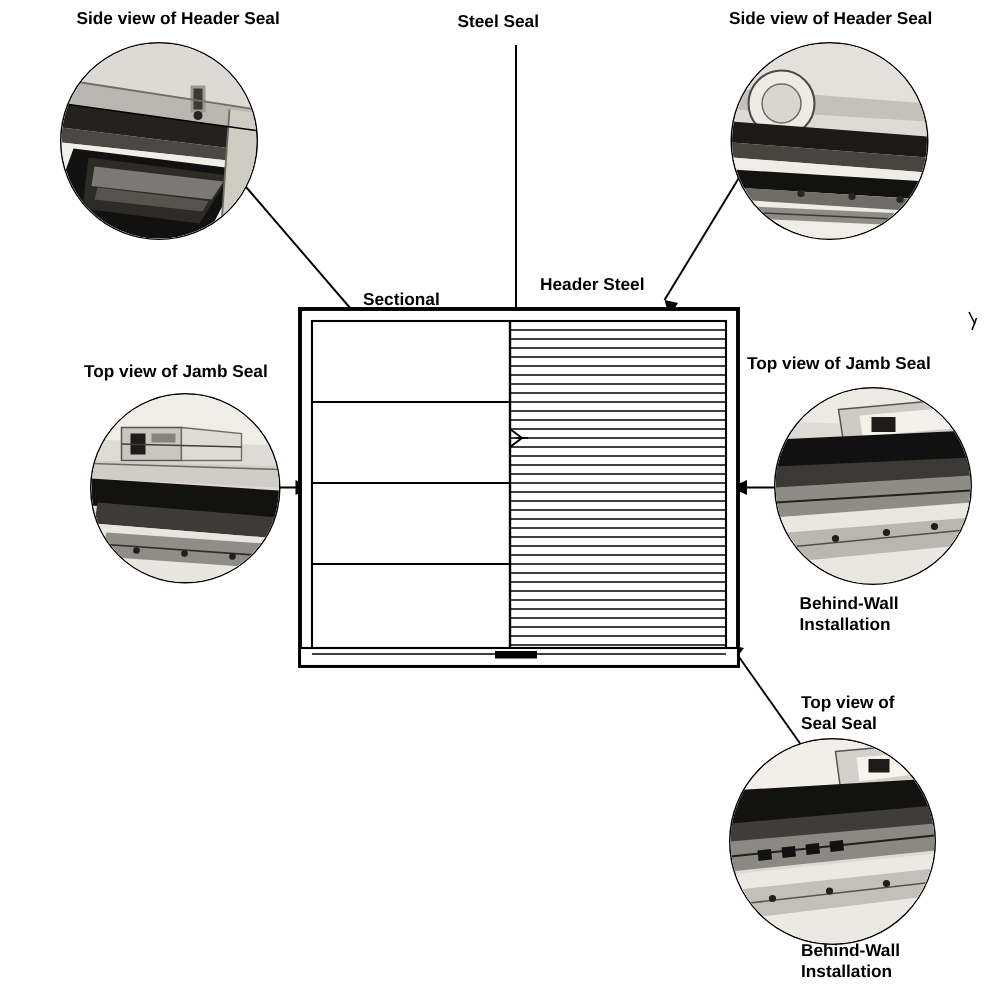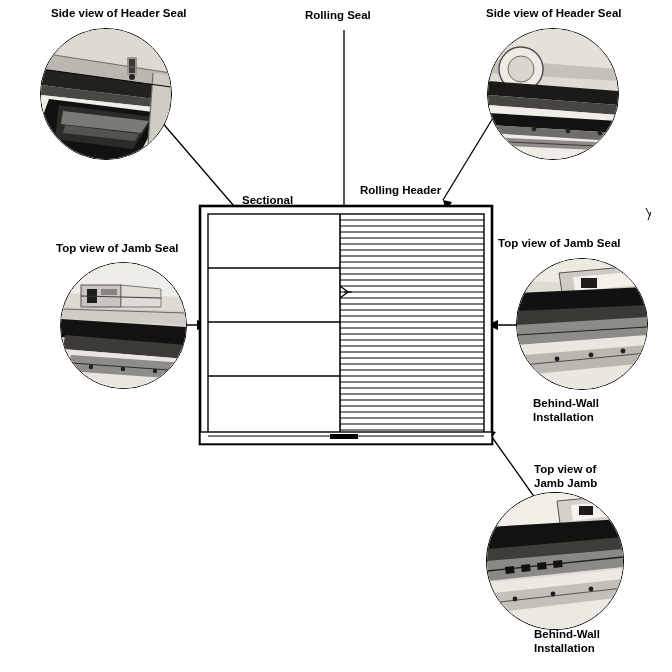--- a/index.html
+++ b/index.html
@@ -132,34 +132,34 @@
       </g>
 
       <path d="M340 286 L348 292 L340 298" stroke-width="1.3"></path>
       <line x1="344" y1="292" x2="352" y2="292" stroke-width="1.1"></line>
 
       <rect x="330" y="434" width="28" height="5" fill="#000" stroke="none"></rect>
     </g>
   </svg>
 
   <div class="label bold" style="left:51px; top:6px;">Side view of Header Seal</div>
-  <div class="label bold" style="left:305px; top:8px;">Rolling Seal</div>
+  <div class="label bold" style="left:305px; top:8px;">Steel Seal</div>
   <div class="label bold" style="left:486px; top:6px;">Side view of Header Seal</div>
 
   <div class="label bold" style="left:242px; top:193px;">Sectional</div>
-  <div class="label bold" style="left:360px; top:183px;">Rolling Header</div>
+  <div class="label bold" style="left:360px; top:183px;">Header Steel</div>
 
   <div class="label bold" style="left:56px; top:241px;">Top view of Jamb Seal</div>
   <div class="label bold" style="left:498px; top:236px;">Top view of Jamb Seal</div>
 
   <div class="label bold" style="left:533px; top:396px; text-align:left;">Behind-Wall
 Installation</div>
 
   <div class="label bold" style="left:534px; top:462px;">Top view of
-Jamb Jamb</div>
+Seal Seal</div>
   <div class="label bold" style="left:534px; top:627px;">Behind-Wall
 Installation</div>
 
   <div class="bubble" style="left:40px; top:28px; width:130px; height:130px;">
     <div class="inner t-lite2">
       <svg class="layer" style="width:130px;height:130px;" viewBox="0 0 130 130" preserveAspectRatio="none">
 
         <polygon points="0,0 130,0 130,44 0,24" fill="#dcdad3"></polygon>
         <polygon points="0,24 130,44 130,58 0,40" fill="#b9b7b0"></polygon>
 

